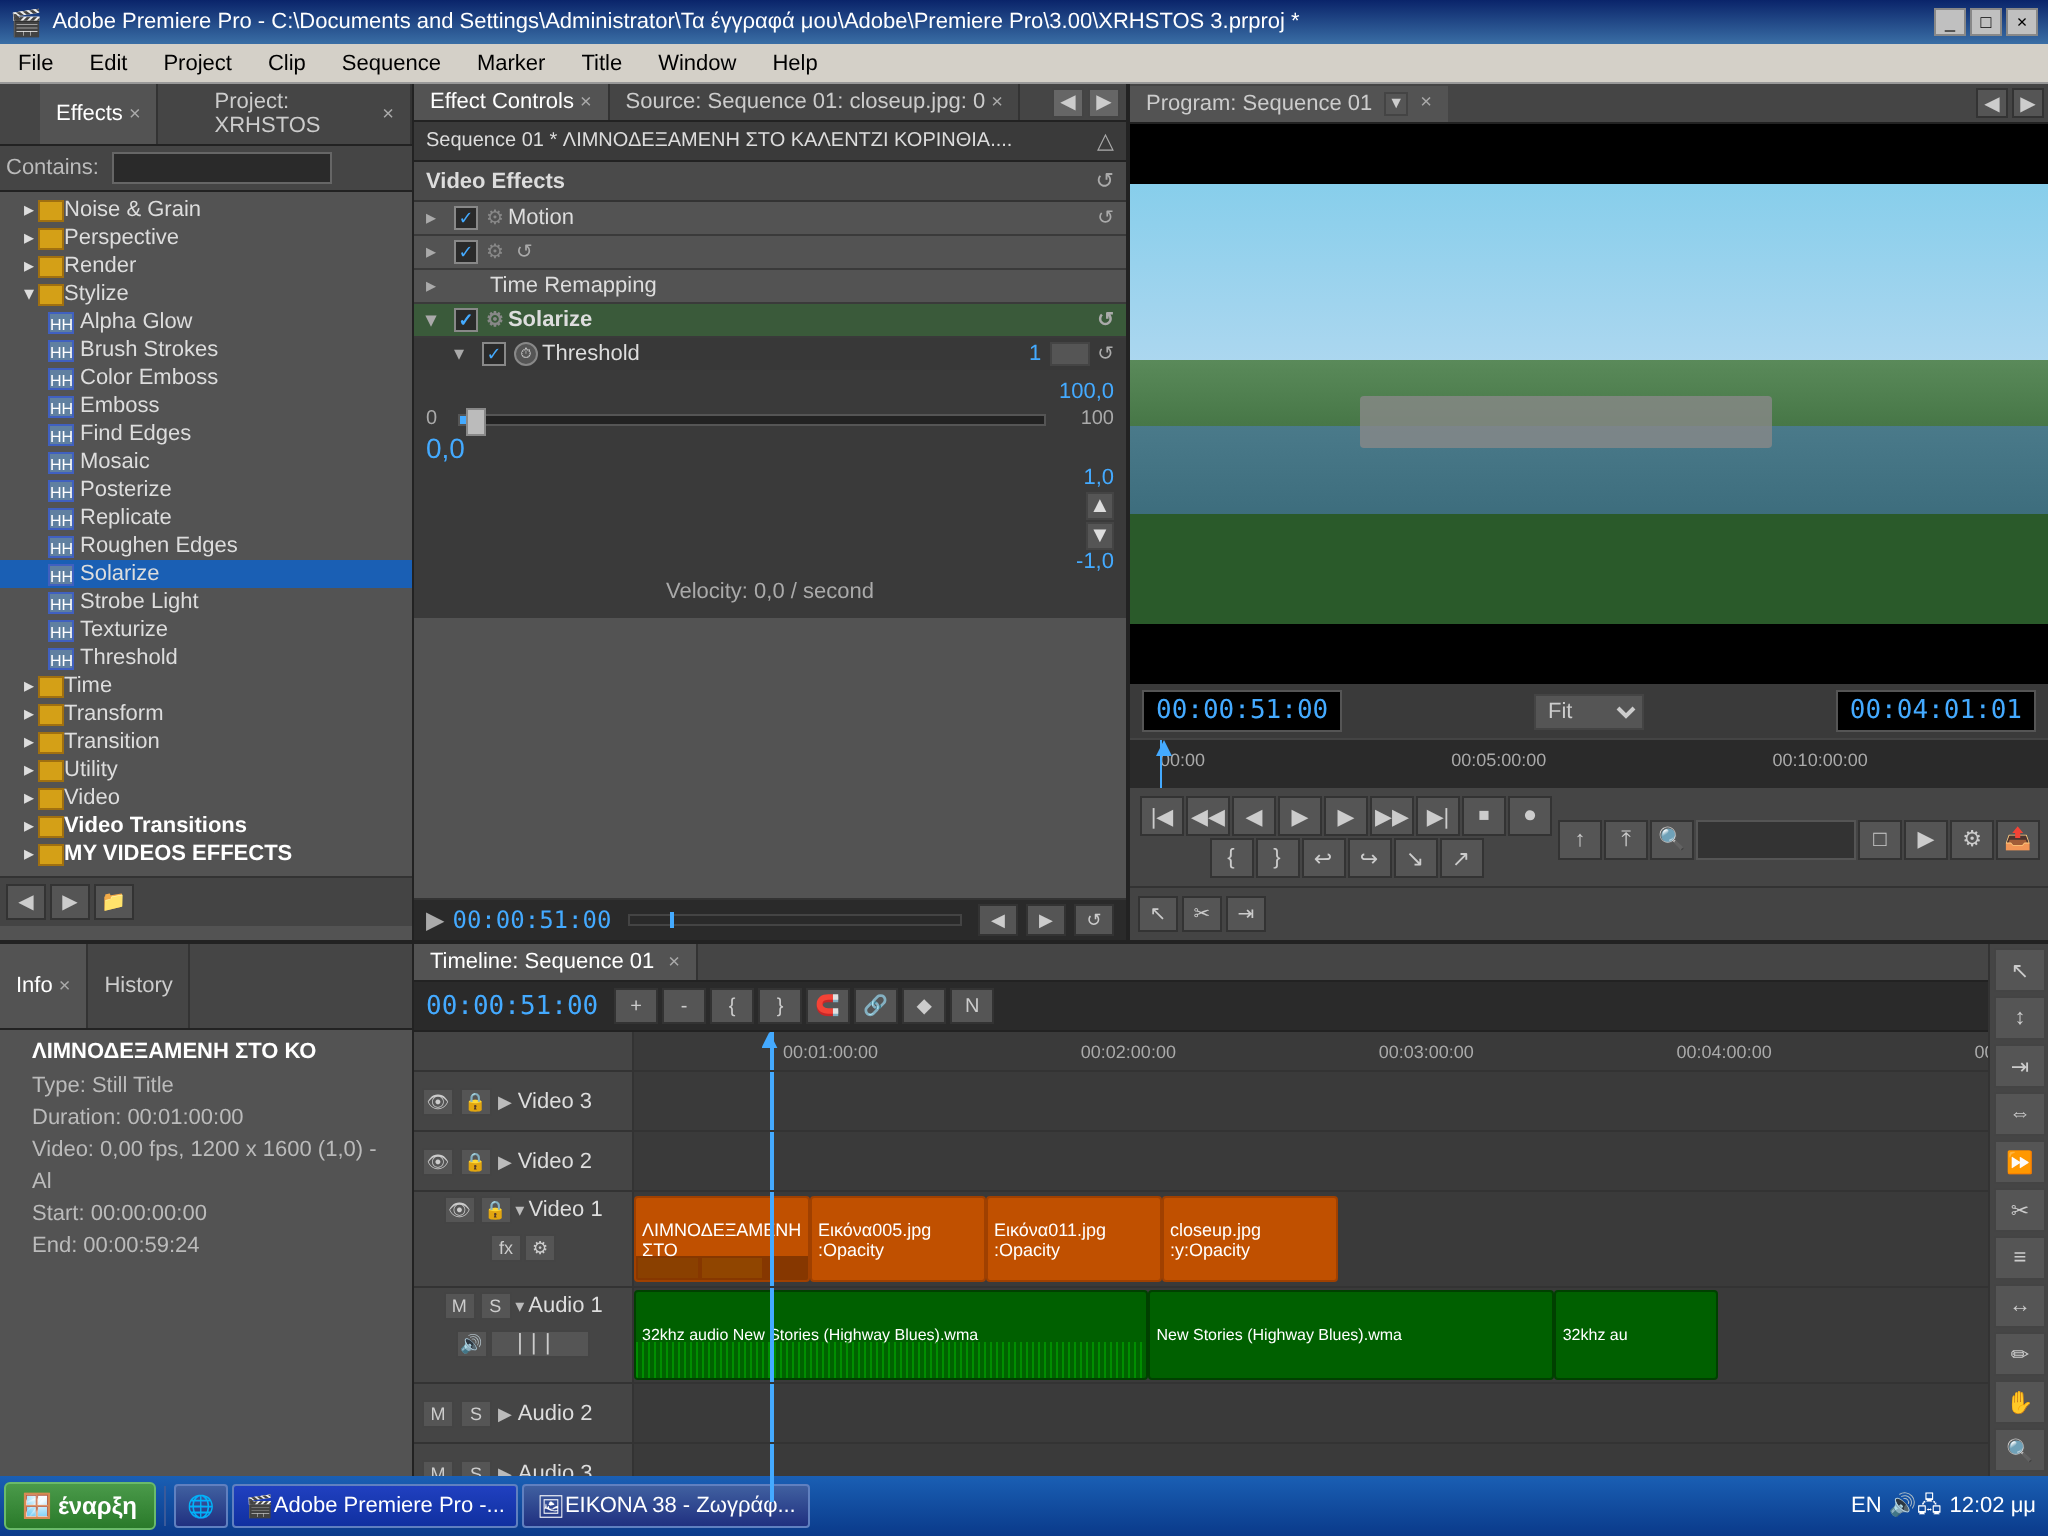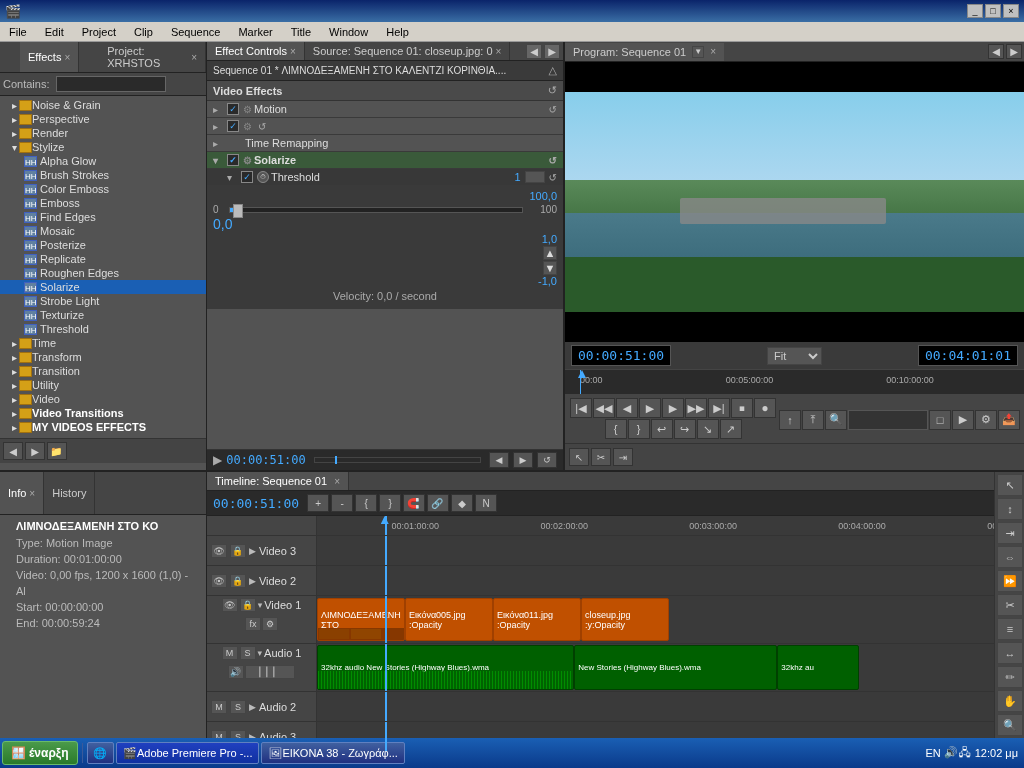--- a/index.html
+++ b/index.html
@@ -135,20 +135,21 @@
     .ec-bar-btn { background: #555; border: 1px solid #333; color: #ccc; width: 20px; height: 16px; font-size: 9px; display: flex; align-items: center; justify-content: center; cursor: pointer; }
     ::-webkit-scrollbar { width: 8px; background: #333; }
     ::-webkit-scrollbar-thumb { background: #666; border: 1px solid #444; }
   </style>
 </head>
 <body>
 
 <div id="titlebar">
   <div id="titlebar-left">
     <span style="font-size:13px;">🎬</span>
+    <span>Adobe Premiere Pro - C:\Documents and Settings\Administrator\Τα έγγραφά μου\Adobe\Premiere Pro\3.00\XRHSTOS 3.prproj *</span>
   </div>
   <div id="titlebar-controls">
     <div class="win-btn">_</div>
     <div class="win-btn">□</div>
     <div class="win-btn">×</div>
   </div>
 </div>
 
 <div id="menubar">
   <span class="menu-item">File</span>
@@ -509,21 +510,21 @@
         <div class="info-tab active">
           <span>Info</span>
           <span style="color:#aaa;font-size:10px;">×</span>
         </div>
         <div class="info-tab">
           <span>History</span>
         </div>
       </div>
       <div id="info-content">
         <div class="info-title">ΛΙΜΝΟΔΕΞΑΜΕΝΗ ΣΤΟ ΚΟ</div>
-        <div class="info-row">Type: Motion Image</div>
+        <div class="info-row">Type: Still Title</div>
         <div class="info-row">Duration: 00:01:00:00</div>
         <div class="info-row">Video: 0,00 fps, 1200 x 1600 (1,0) - Al</div>
         <div class="info-row">Start: 00:00:00:00</div>
         <div class="info-row">End: 00:00:59:24</div>
       </div>
       <div id="info-nav">
         <div class="info-nav-btn">◀</div>
         <div class="info-nav-btn">▶</div>
         <div class="info-nav-btn">+</div>
         <div class="info-nav-btn">🗑</div>

